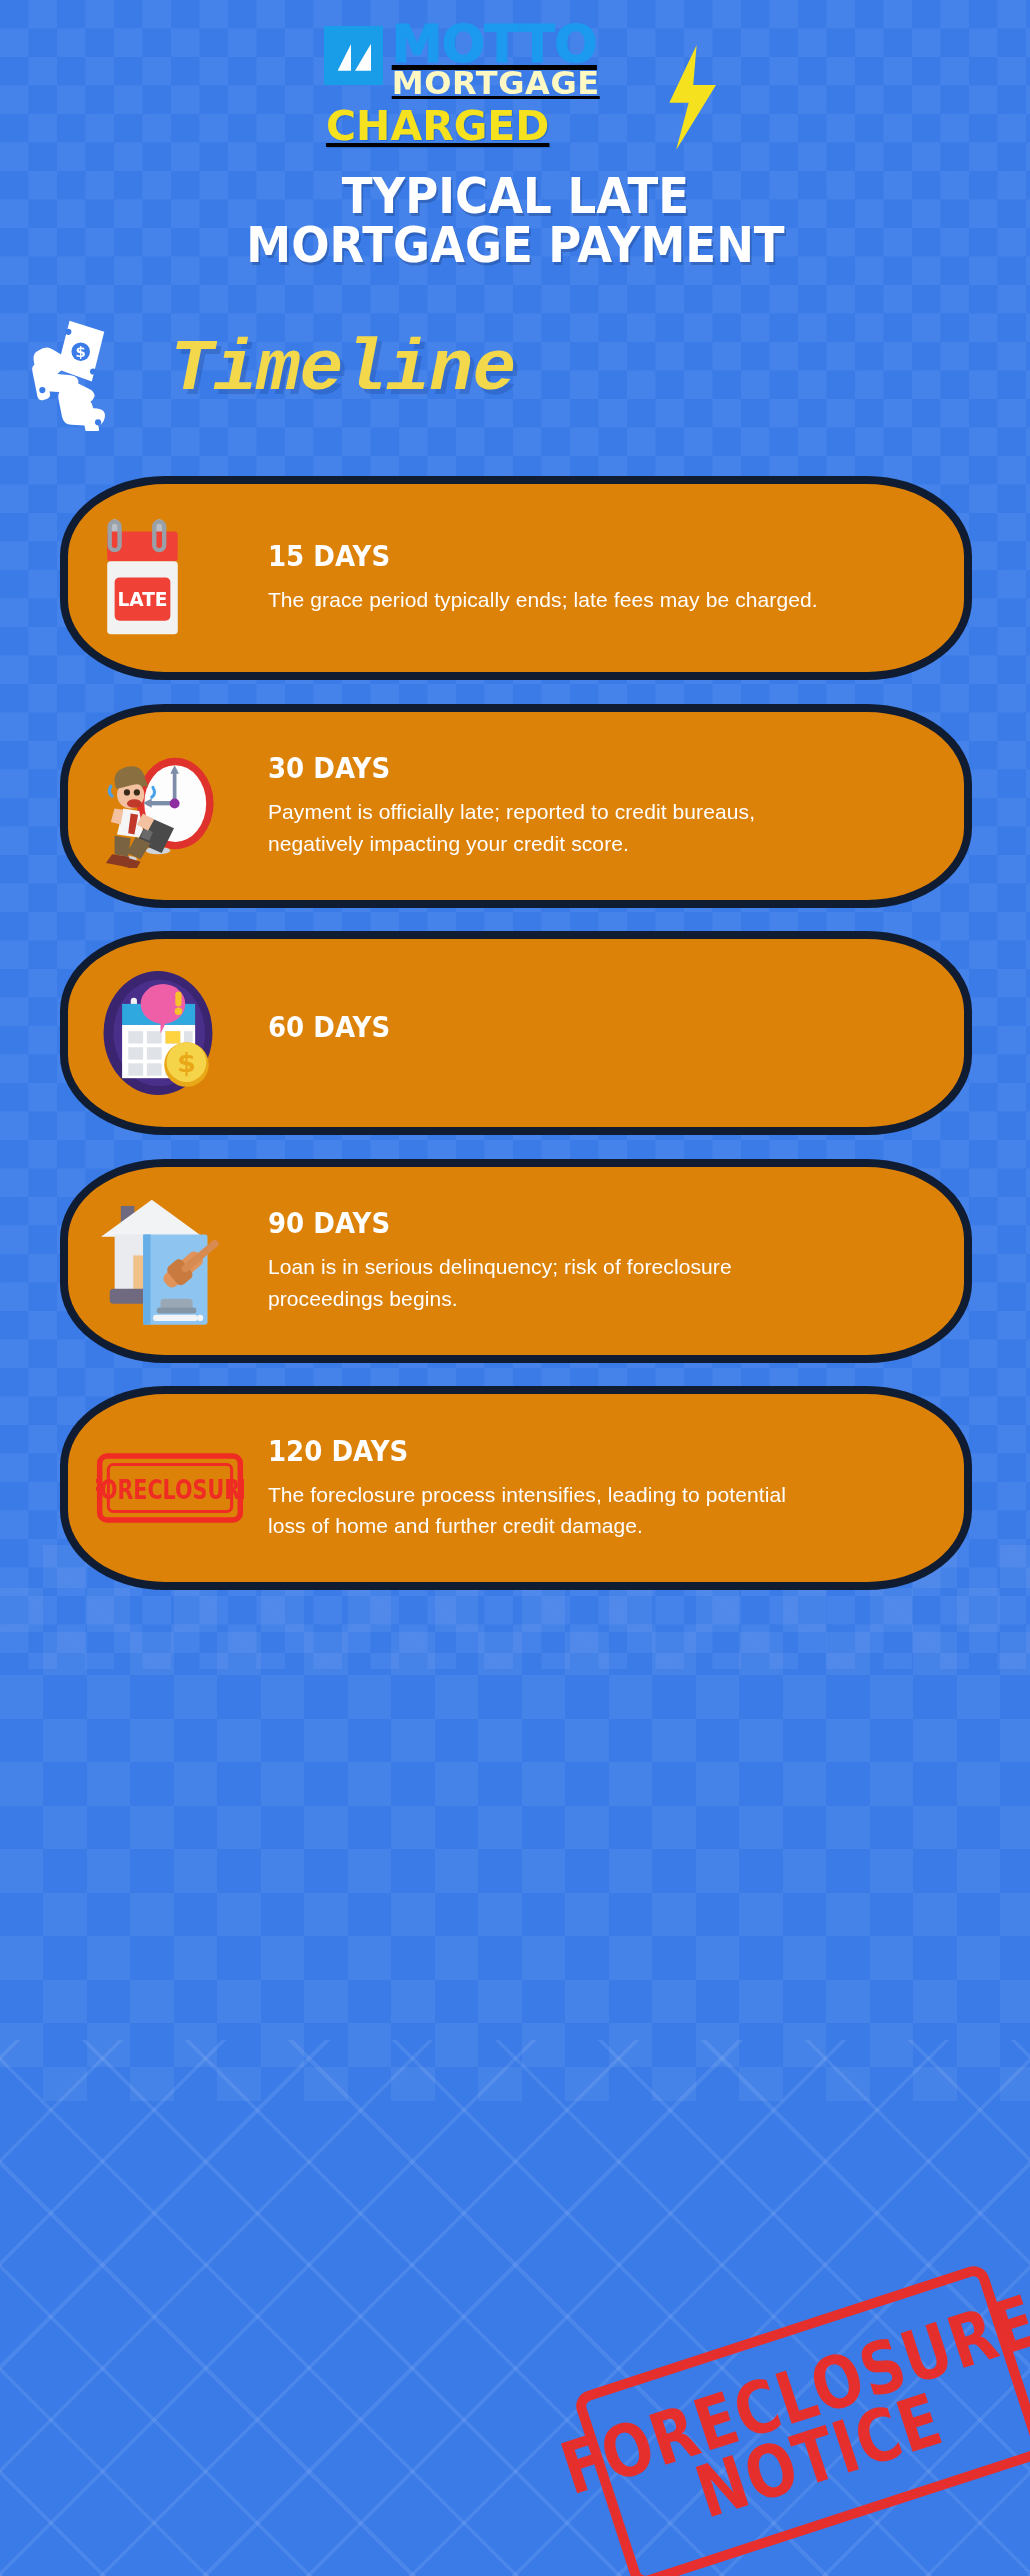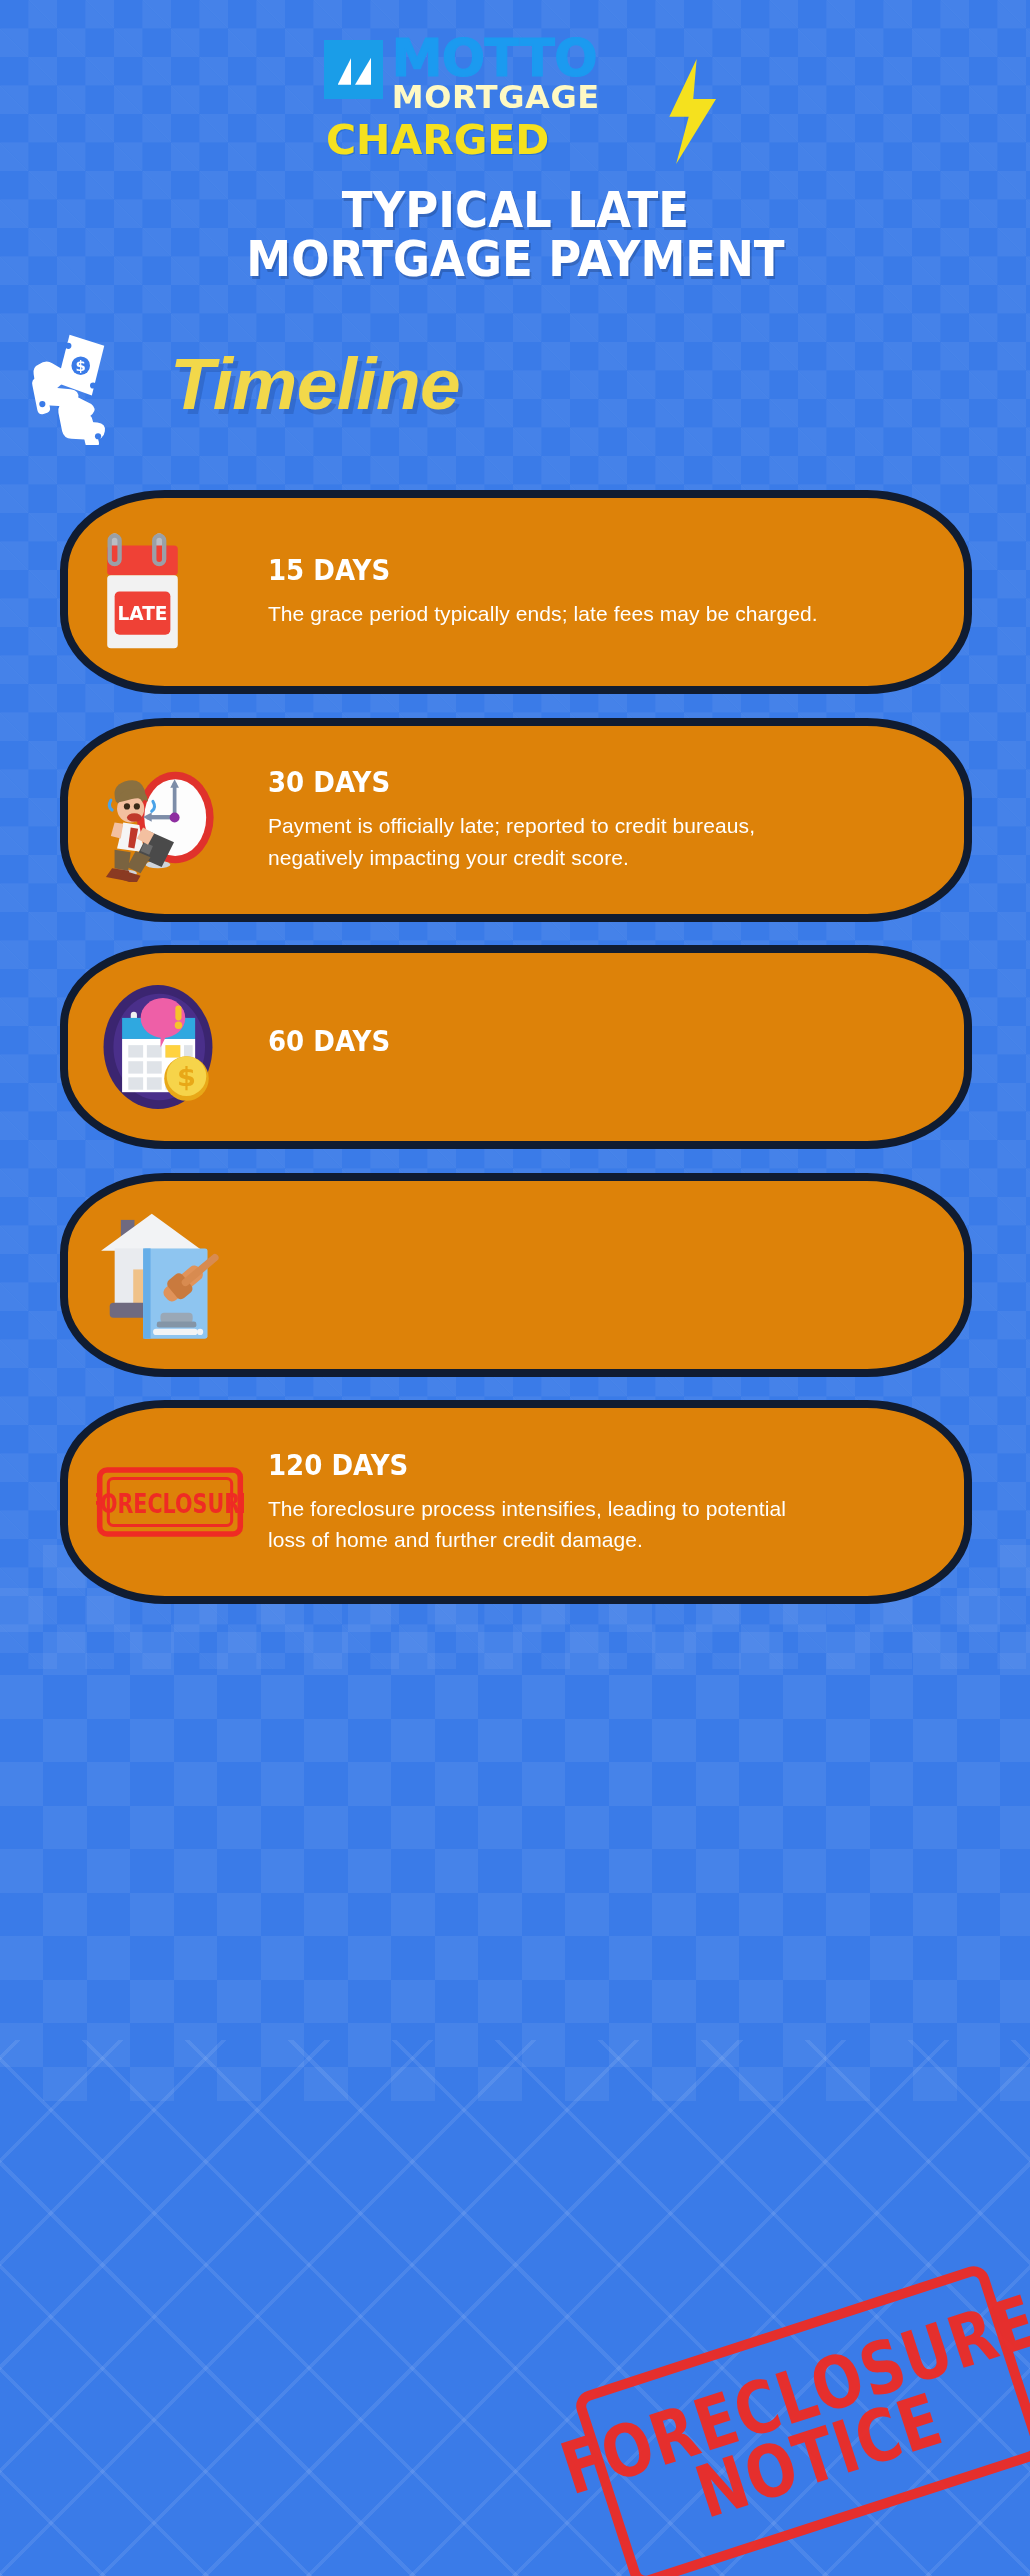--- a/index.html
+++ b/index.html
@@ -36,21 +36,21 @@
   }
   .bg-lattice {
     position: absolute; left: 0; top: 2040px; width: 1031px; height: 538px;
     background-image:
       repeating-linear-gradient(45deg, rgba(255,255,255,.085) 0 3.7px, transparent 3.7px 73px),
       repeating-linear-gradient(-45deg, rgba(255,255,255,.085) 0 3.7px, transparent 3.7px 73px);
     z-index: 1;
   }
 
   
-  .header { position: relative; z-index: 5; padding-top: 38px; }
+  .header { position: relative; z-index: 5; padding-top: 24px; text-decoration: underline; }
   .logo-wrap {
     position: relative; width: 383px; margin: 0 auto;
     height: 142px;
   }
   .logo-row { display: flex; align-items: flex-start; gap: 8.7px; }
   .logo-mark {
     width: 59px; height: 59px; background: #1a9de8; flex: none;
     position: relative; margin-top: 1.9px;
   }
   .logo-mark .sail {
@@ -102,21 +102,21 @@
   .title .l2 { white-space: nowrap; }
 
   
   .tl-head {
     position: relative; z-index: 5;
     display: flex; align-items: center;
     margin-top: 37px; padding-left: 25px;
   }
   .money-icon { width: 130px; height: 124px; flex: none; }
   .tl-word {
-    font-family: Liberation Sans, sans-serif;
+    font-family: Liberation Mono, monospace;
     font-style: italic;
     font-weight: 700;
     font-size: 73px;
     color: #f2d84a;
     letter-spacing: -0.6px;
     margin-left: 15px;
     text-shadow: 4.3px 5px 0 rgba(30,70,150,.30);
   }
 
   
@@ -337,20 +337,24 @@
           <rect x="104" y="106" width="72" height="26" rx="10" fill="#e0935a"></rect>
           <rect x="118" y="100" width="30" height="38" rx="8" fill="#c97a3e"></rect>
           <rect x="138" y="114" width="74" height="12" rx="6" fill="#d88b50"></rect>
         </g>
         <rect x="104" y="166" width="52" height="16" rx="6" fill="#9aa8b6"></rect>
         <rect x="98" y="180" width="64" height="10" rx="4" fill="#8495a6"></rect>
         <rect x="92" y="192" width="72" height="10" rx="5" fill="#f2f4f6"></rect>
         <circle cx="168" cy="197" r="5" fill="#f2f4f6"></circle>
       </svg>
     </div>
+    <div class="card-body">
+      <div class="card-title">90 DAYS</div>
+      <div class="card-text">Loan is in serious delinquency; risk of foreclosure proceedings begins.</div>
+    </div>
   </div>
 
   <div class="card">
     <div class="card-icon">
       <svg width="148" height="74" viewBox="0 0 240 120">
         <rect x="6" y="8" width="228" height="104" rx="12" fill="none" stroke="#ef2b24" stroke-width="9"></rect>
         <rect x="20" y="22" width="200" height="76" rx="8" fill="none" stroke="#ef2b24" stroke-width="5"></rect>
         <text x="120" y="76" font-size="36" font-weight="900" fill="#ef2b24" text-anchor="middle" font-family="DejaVu Sans" transform="scale(0.93,1.18)" transform-origin="120 70">FORECLOSURE</text>
       </svg>
     </div>

